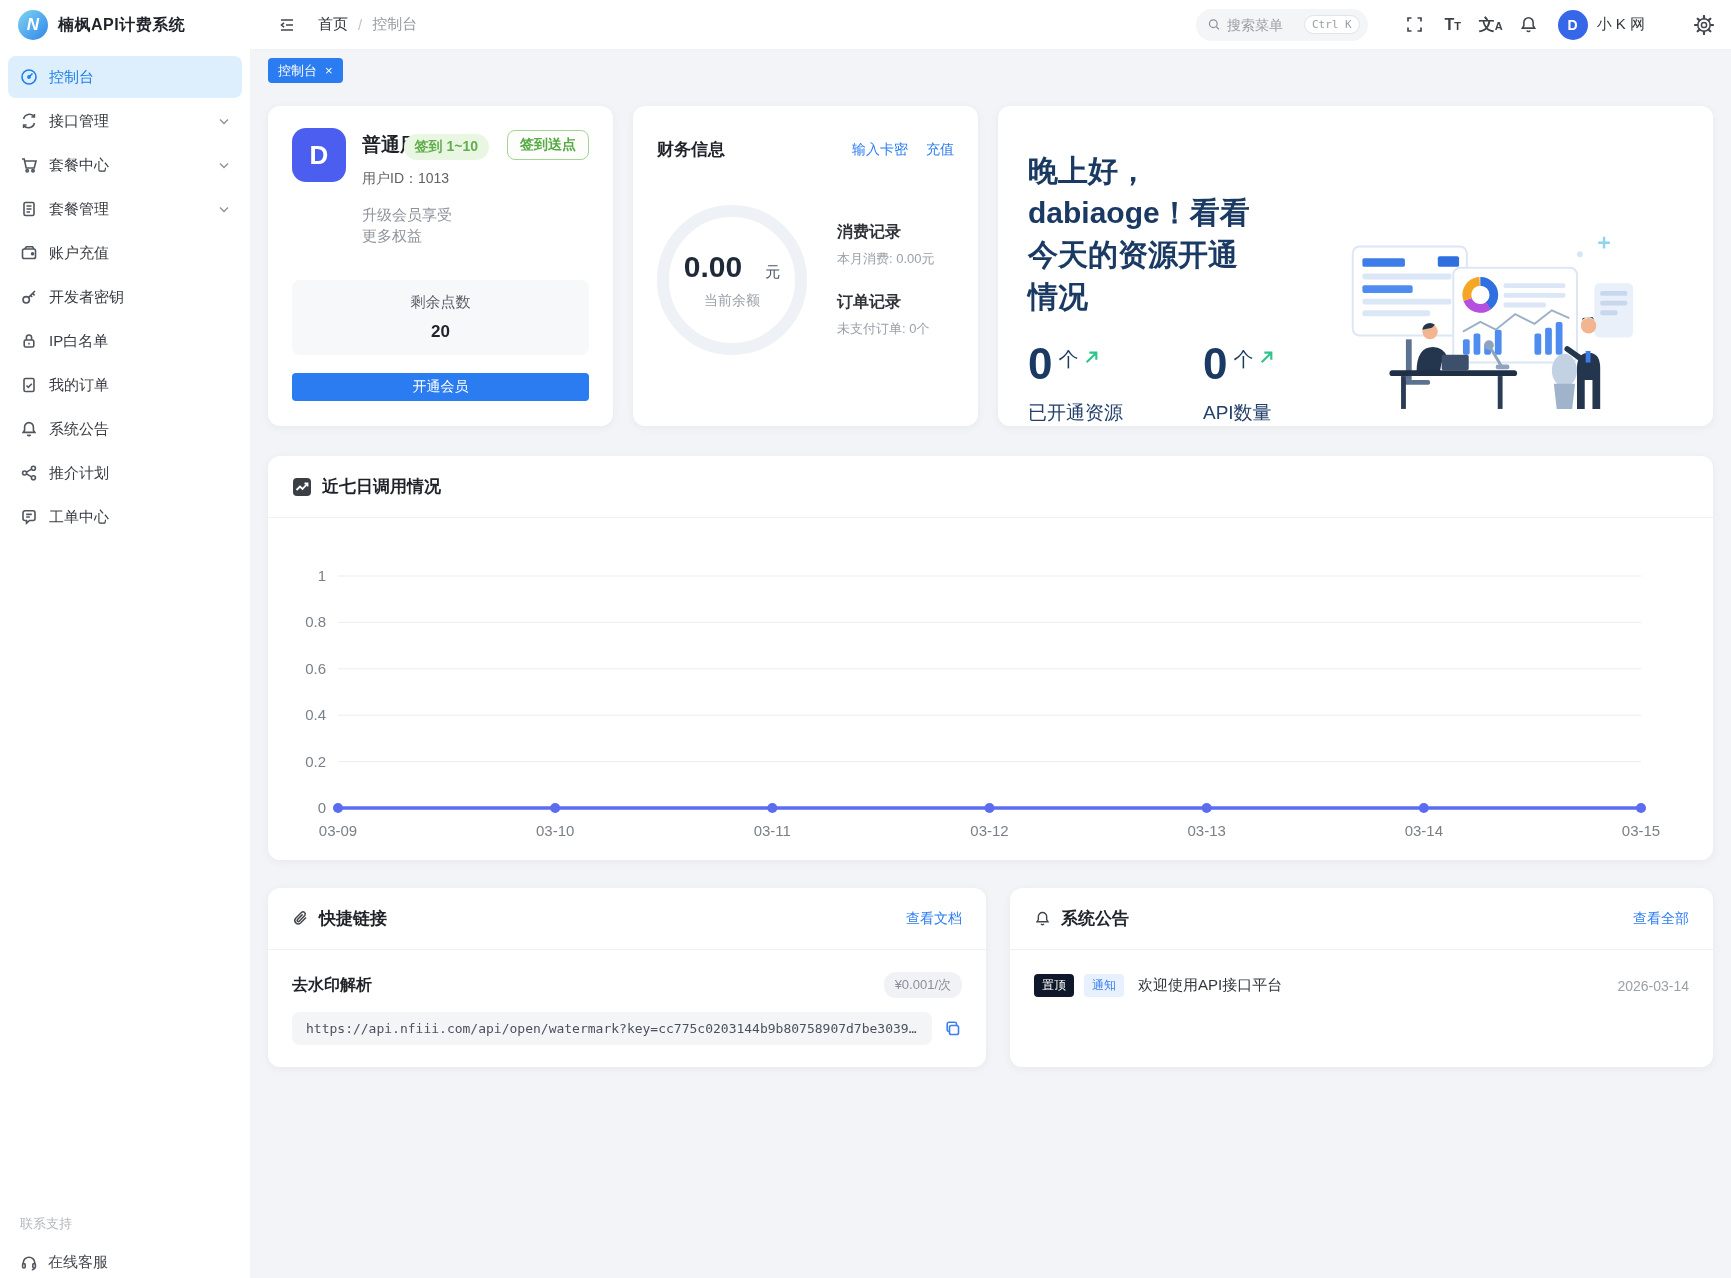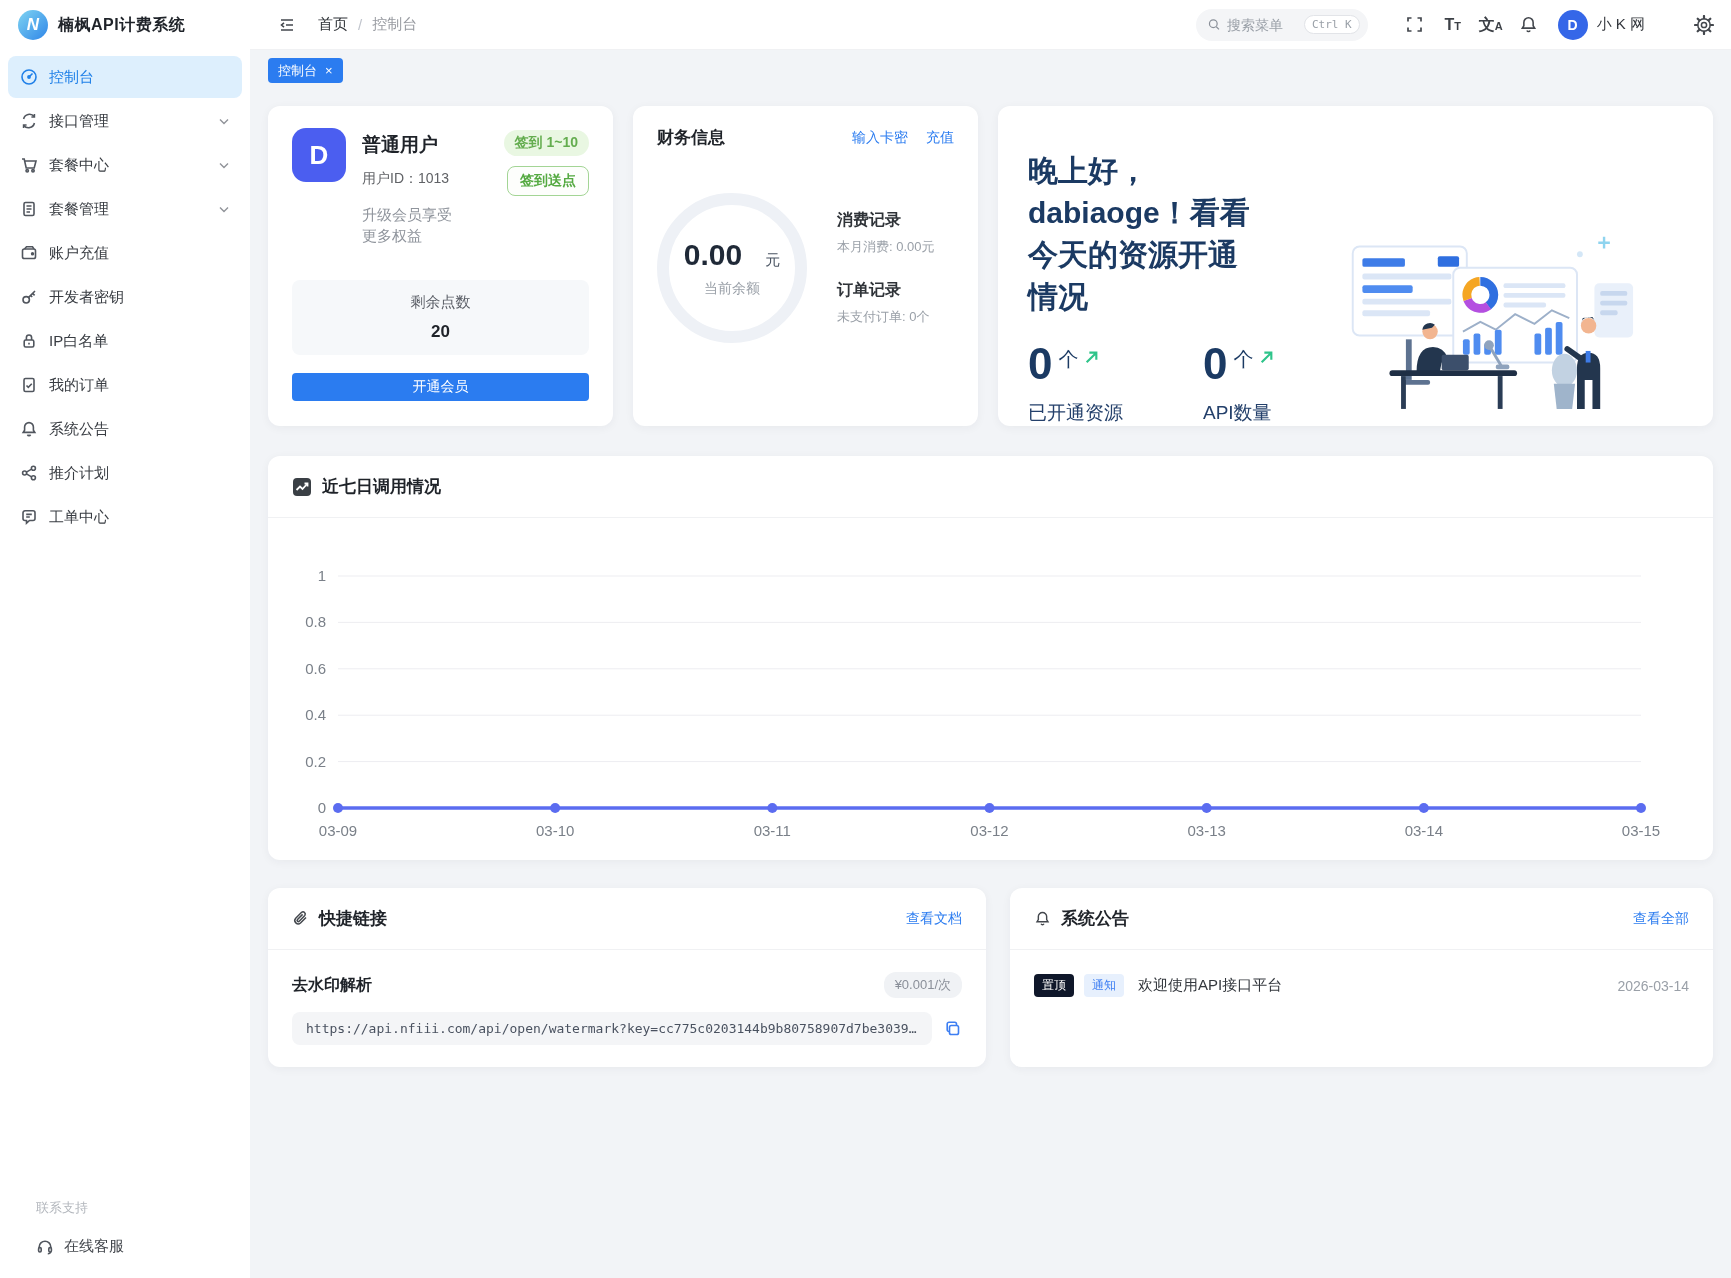--- a/index.html
+++ b/index.html
@@ -16,21 +16,21 @@
   .logo-icon { width:30px; height:30px; border-radius:50%; background:linear-gradient(135deg,#7fd4f2,#2f86e8);
     color:#fff; font-weight:bold; font-style:italic; font-size:17px; display:flex; align-items:center; justify-content:center; }
   .logo-title { font-size:16px; font-weight:bold; color:#1f2329; letter-spacing:.5px; }
   .menu { padding:6px 8px; }
   .menu-item { height:42px; margin-bottom:2px; display:flex; align-items:center; gap:11px; padding:0 12px;
     border-radius:8px; font-size:15px; color:#383c42; cursor:pointer; }
   .menu-item svg.mi { stroke:#51565e; }
   .menu-item.active { background:#ddeffd; color:#2080e8; }
   .menu-item.active svg.mi { stroke:#2080e8; }
   .chev { margin-left:auto; stroke:#909399; }
-  .sidebar-footer { position:absolute; bottom:0; left:16px; width:100%; padding:18px 20px 22px; }
+  .sidebar-footer { position:absolute; bottom:0; left:0; width:100%; padding:18px 20px 6px; }
   .support-label { font-size:13px; color:#b3b7bd; margin-bottom:20px; }
   .support-row { display:flex; align-items:center; gap:10px; font-size:15px; color:#43474d; cursor:pointer; }
   .support-row svg { stroke:#51565e; }
 
   
   .header { position:absolute; left:250px; right:0; top:0; height:50px; background:#fff;
     display:flex; align-items:center; padding:0 10px 0 22px; border-bottom:1px solid #f0f1f3; z-index:4; }
   .collapse-btn { width:30px; height:30px; display:flex; align-items:center; justify-content:center; cursor:pointer; }
   .breadcrumb { display:flex; align-items:center; gap:10px; margin-left:16px; font-size:15px; }
   .bc-home { color:#2f3338; cursor:pointer; }
@@ -66,32 +66,32 @@
   .row1 { display:grid; grid-template-columns:345px 345px 1fr; gap:20px; }
 
   
   .user-card { padding:22px 24px; position:relative; }
   .uc-top { display:flex; gap:16px; }
   .uc-avatar { width:54px; height:54px; border-radius:14px; background:#4b5ef0; color:#fff; font-size:26px;
     font-weight:bold; display:flex; align-items:center; justify-content:center; flex:none; }
   .uc-role { font-size:19px; font-weight:bold; color:#1f2329; margin-top:4px; }
   .uc-id { font-size:14px; color:#606266; margin-top:12px; }
   .uc-hint { font-size:15px; color:#8f949c; margin-top:16px; width:100px; line-height:1.4; }
-  .uc-badges { position:absolute; right:24px; top:24px; display:flex; flex-direction:column; align-items:flex-end; gap:10px; }
+  .uc-badges { position:absolute; right:24px; top:24px; display:flex; flex-direction:row; align-items:flex-end; gap:18px; }
   .badge-signin { background:#e9f7e2; color:#64ad4f; font-size:14px; font-weight:bold; padding:4px 11px; border-radius:14px; }
   .btn-signin { background:#fdfefc; color:#55aa42; font-size:14px; font-weight:bold; padding:5px 12px;
     border:1.5px solid #a3d595; border-radius:8px; cursor:pointer; }
   .points-box { margin-top:34px; background:#f6f8fa; border-radius:8px; padding:13px 10px; text-align:center; }
   .points-label { font-size:15px; color:#5a5e66; }
   .points-value { font-size:17px; font-weight:bold; color:#1f2329; margin-top:10px; }
   .btn-member { margin-top:18px; width:100%; height:28px; background:#2b7cf0; color:#fff; border:none;
     border-radius:4px; font-size:14px; cursor:pointer; font-family:inherit; }
 
   
-  .fin-card { padding:20px 24px; }
+  .fin-card { padding:32px 24px; }
   .fin-head { display:flex; align-items:center; }
   .fin-title { font-size:17px; font-weight:bold; color:#1f2329; }
   .fin-links { margin-left:auto; display:flex; gap:18px; font-size:14px; }
   .link { color:#2b7cf0; cursor:pointer; }
   .fin-body { display:flex; align-items:center; gap:30px; margin-top:44px; }
   .balance-circle { width:150px; height:150px; border-radius:50%; border:12px solid #eef1f6; flex:none;
     display:flex; flex-direction:column; align-items:center; justify-content:center; }
   .bal-line { display:flex; align-items:baseline; gap:23px; }
   .bal-val { font-size:30px; font-weight:bold; color:#1f2937; }
   .bal-unit { font-size:15px; color:#4b5563; }

